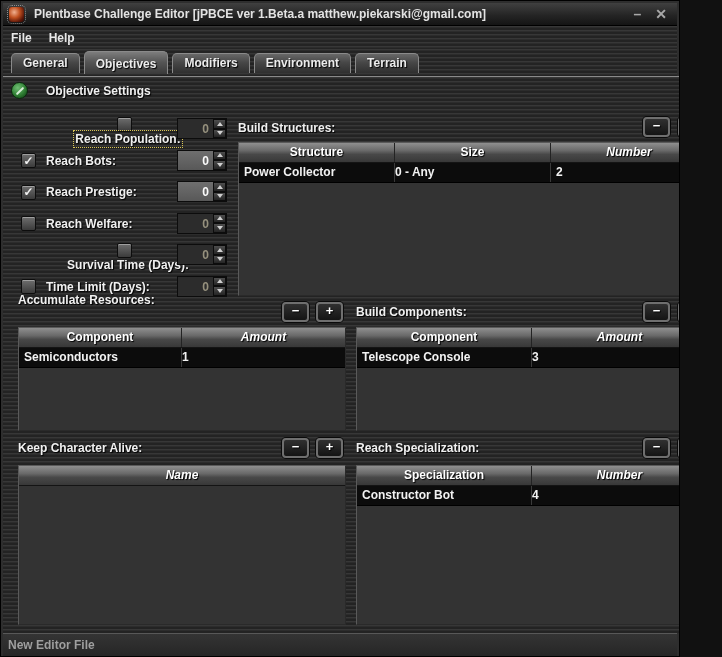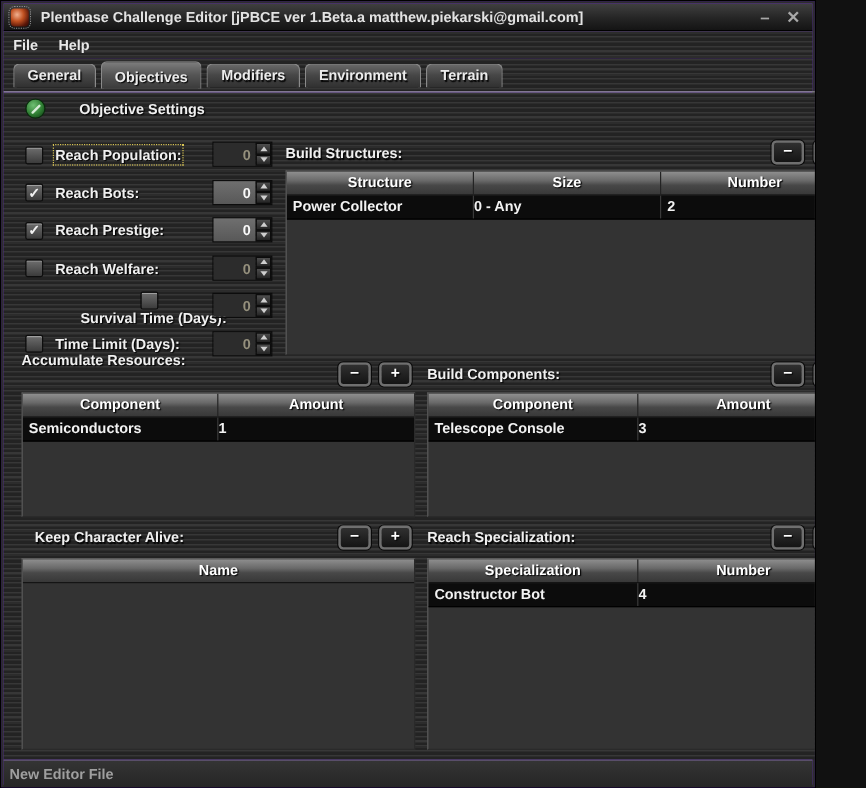--- a/index.html
+++ b/index.html
@@ -64,21 +64,21 @@
     position:relative; z-index:2;
   }
 
   
   #panel {
     position:absolute; top:75px; left:2px; width:718px; height:557px;
     border-top:1px solid #8a8a8a;
   }
   .sec-label { position:absolute; color:#f0f0f0; font-weight:bold; text-shadow:1px 1px 1px #000; white-space:nowrap; }
 
-  #obj-header { position:absolute; left:18px; top:5px; display:flex; align-items:center; gap:28px; }
+  #obj-header { position:absolute; left:8px; top:5px; display:flex; align-items:center; gap:18px; }
   #obj-header-icon {
     width:17px; height:17px; border-radius:50%;
     background: radial-gradient(circle at 38% 32%, #6fbf73 0%, #2e7d32 55%, #0f3d14 95%);
     border:1px solid #0a2a0d; position:relative;
   }
   #obj-header-icon::after {
     content:""; position:absolute; left:3px; top:7px; width:10px; height:2px;
     background:#d7ecd7; border-radius:1px; transform:rotate(-45deg);
   }
   #obj-header-title { color:#f0f0f0; font-weight:bold; text-shadow:1px 1px 1px #000; }
@@ -120,21 +120,21 @@
     position:absolute; background:#333;
     border:1px solid #5a5a5a; border-right-color:#2a2a2a; border-bottom-color:#2a2a2a;
     overflow:hidden;
   }
   .t-head { display:flex; height:20px;
     background:linear-gradient(180deg,#8f8f8f 0%,#696969 40%,#484848 60%,#383838 100%);
     border-bottom:1px solid #141414;
   }
   .th { color:#fff; font-weight:bold; text-align:center; line-height:19px;
     text-shadow:1px 1px 1px #000; border-right:1px solid #232323; overflow:hidden; }
-  .th:last-child { border-right:none; }
+  .th:last-child { border-right:none;font-style:italic; }
   .t-row { display:flex; height:20px; background:#0c0c0c; border-bottom:1px solid #000; }
   .td { color:#f2f2f2; font-weight:bold; line-height:19px; border-right:1px solid #3a3a3a;
     white-space:nowrap; overflow:hidden; }
   .td:last-child { border-right:none; }
   .td.left { text-align:left; padding-left:5px; }
   .td.right { padding-right:3px; }
 
   
   #statusbar {
     position:absolute; left:2px; right:2px; top:632px; height:23px;
@@ -172,21 +172,21 @@
     </div>
 
   <div id="panel" class="stripes">
 
     <div id="obj-header">
       <div id="obj-header-icon"></div>
       <div id="obj-header-title">Objective Settings</div>
     </div>
 
     <div id="objectives-list">
-        <div class="obj-row" style="top: 40px;">
+        <div class="obj-row" style="top: 40px; flex-direction: column;">
           <span class="checkbox"></span>
           <span class="obj-label focused">Reach Population:</span>
           <div class="spinner disabled">
             <span class="spin-field">0</span>
             <span class="spin-btns">
               <span class="spin-btn">
                 <span class="tri-up"></span>
               </span>
               <span class="spin-btn">
                 <span class="tri-down"></span>
@@ -315,21 +315,21 @@
             <div class="th" style="width: 50%;">Amount</div>
           </div>
           <div class="t-row">
             <div class="td left" style="width: 50%;">Telescope Console</div>
             <div class="td right" style="width: 50%;">3</div>
           </div>
         </div>
     </div>
 
     <div>
-      <div class="sec-label" style="left:26px; top:364px;">Keep Character Alive:</div>
+      <div class="sec-label" style="left:15px; top:364px;">Keep Character Alive:</div>
       <div class="pm-btn" style="left:279px; top:361px;">−</div>
       <div class="pm-btn" style="left:313px; top:361px;">+</div>
       <div class="table" style="left:15px; top:388px; width:328px; height:160px;">
           <div class="t-head">
             <div class="th" style="width: 100%;">Name</div>
           </div>
         </div>
     </div>
 
     <div>

